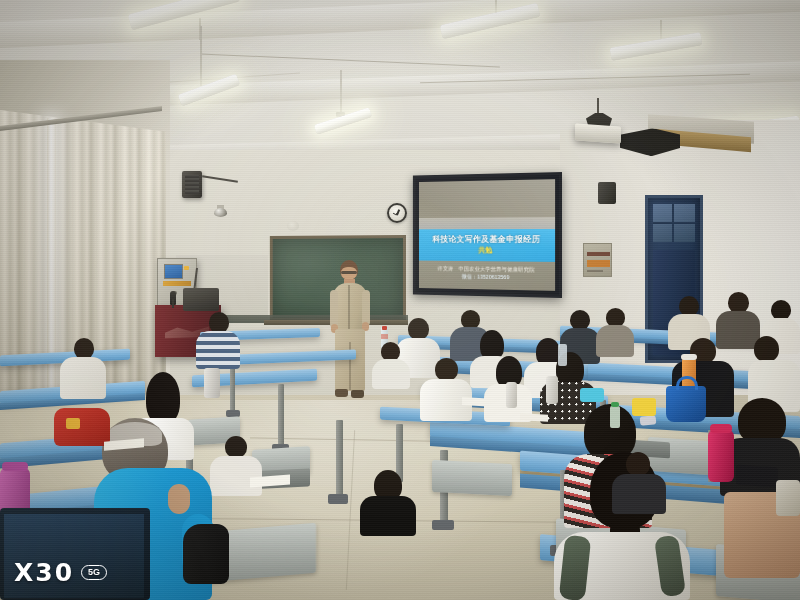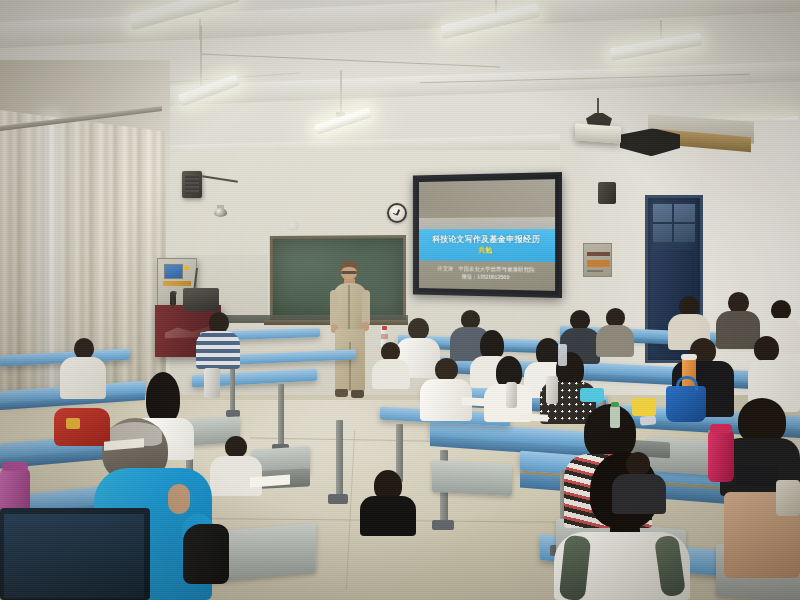--- a/index.html
+++ b/index.html
@@ -606,14 +606,18 @@
   <div class="abs" style="left:776px;top:480px;width:24px;height:36px;background:linear-gradient(140deg,#e8e4d8,#c3bdab);border-radius:4px;"></div>
   <div class="abs" style="left:462px;top:398px;width:34px;height:8px;background:#f4f2ea;transform:skewY(3deg);"></div>
   <div class="abs" style="left:250px;top:476px;width:40px;height:10px;background:#f6f4ec;transform:skewY(-4deg);"></div>
   <div class="abs" style="left:104px;top:440px;width:40px;height:9px;background:#efece2;transform:skewY(-5deg);"></div>
   <div class="abs" style="left:520px;top:414px;width:28px;height:7px;background:#f2efe6;transform:skewY(3deg);"></div>
   <div class="abs" style="left:580px;top:388px;width:24px;height:14px;background:#4ec6e0;border-radius:3px;"></div>
 
   <div id="grade" class="abs"></div>
   <div id="grain" class="abs"></div>
 
+  <div id="watermark" class="abs">
+    <span id="wm-text">X30</span>
+    <span id="wm-badge">5G</span>
+  </div>
 
 </div>
 
 </body></html>

